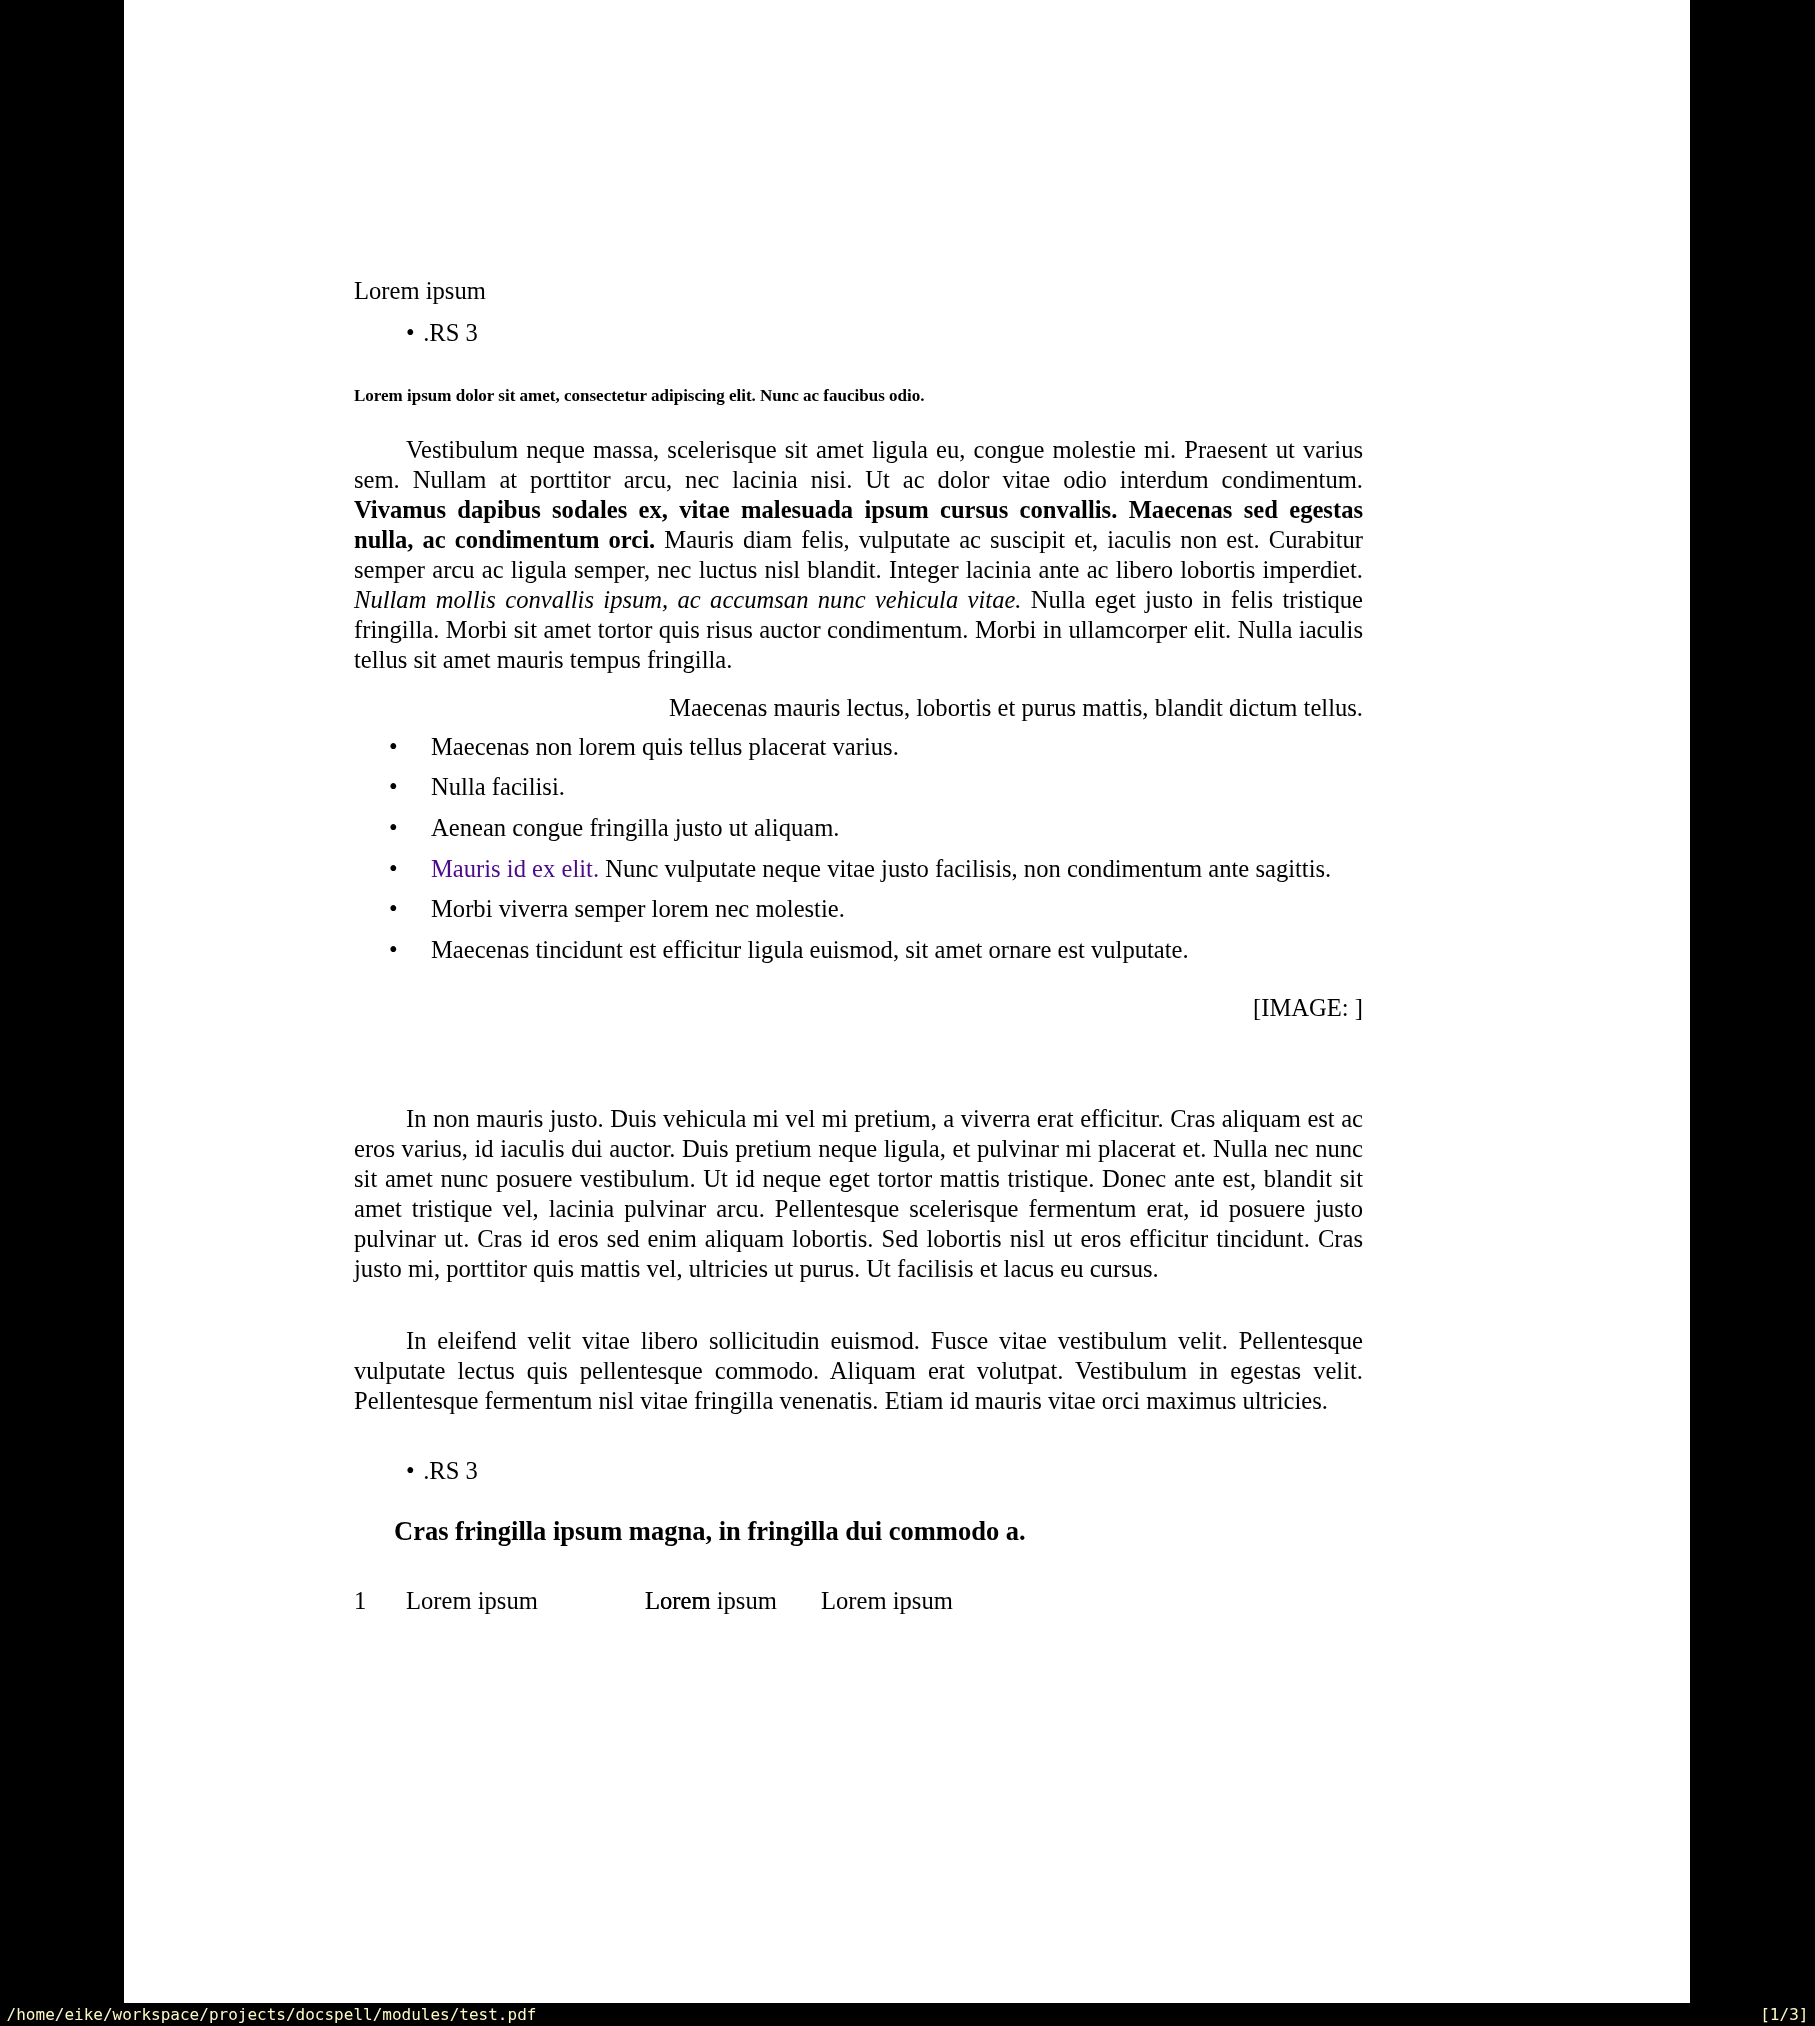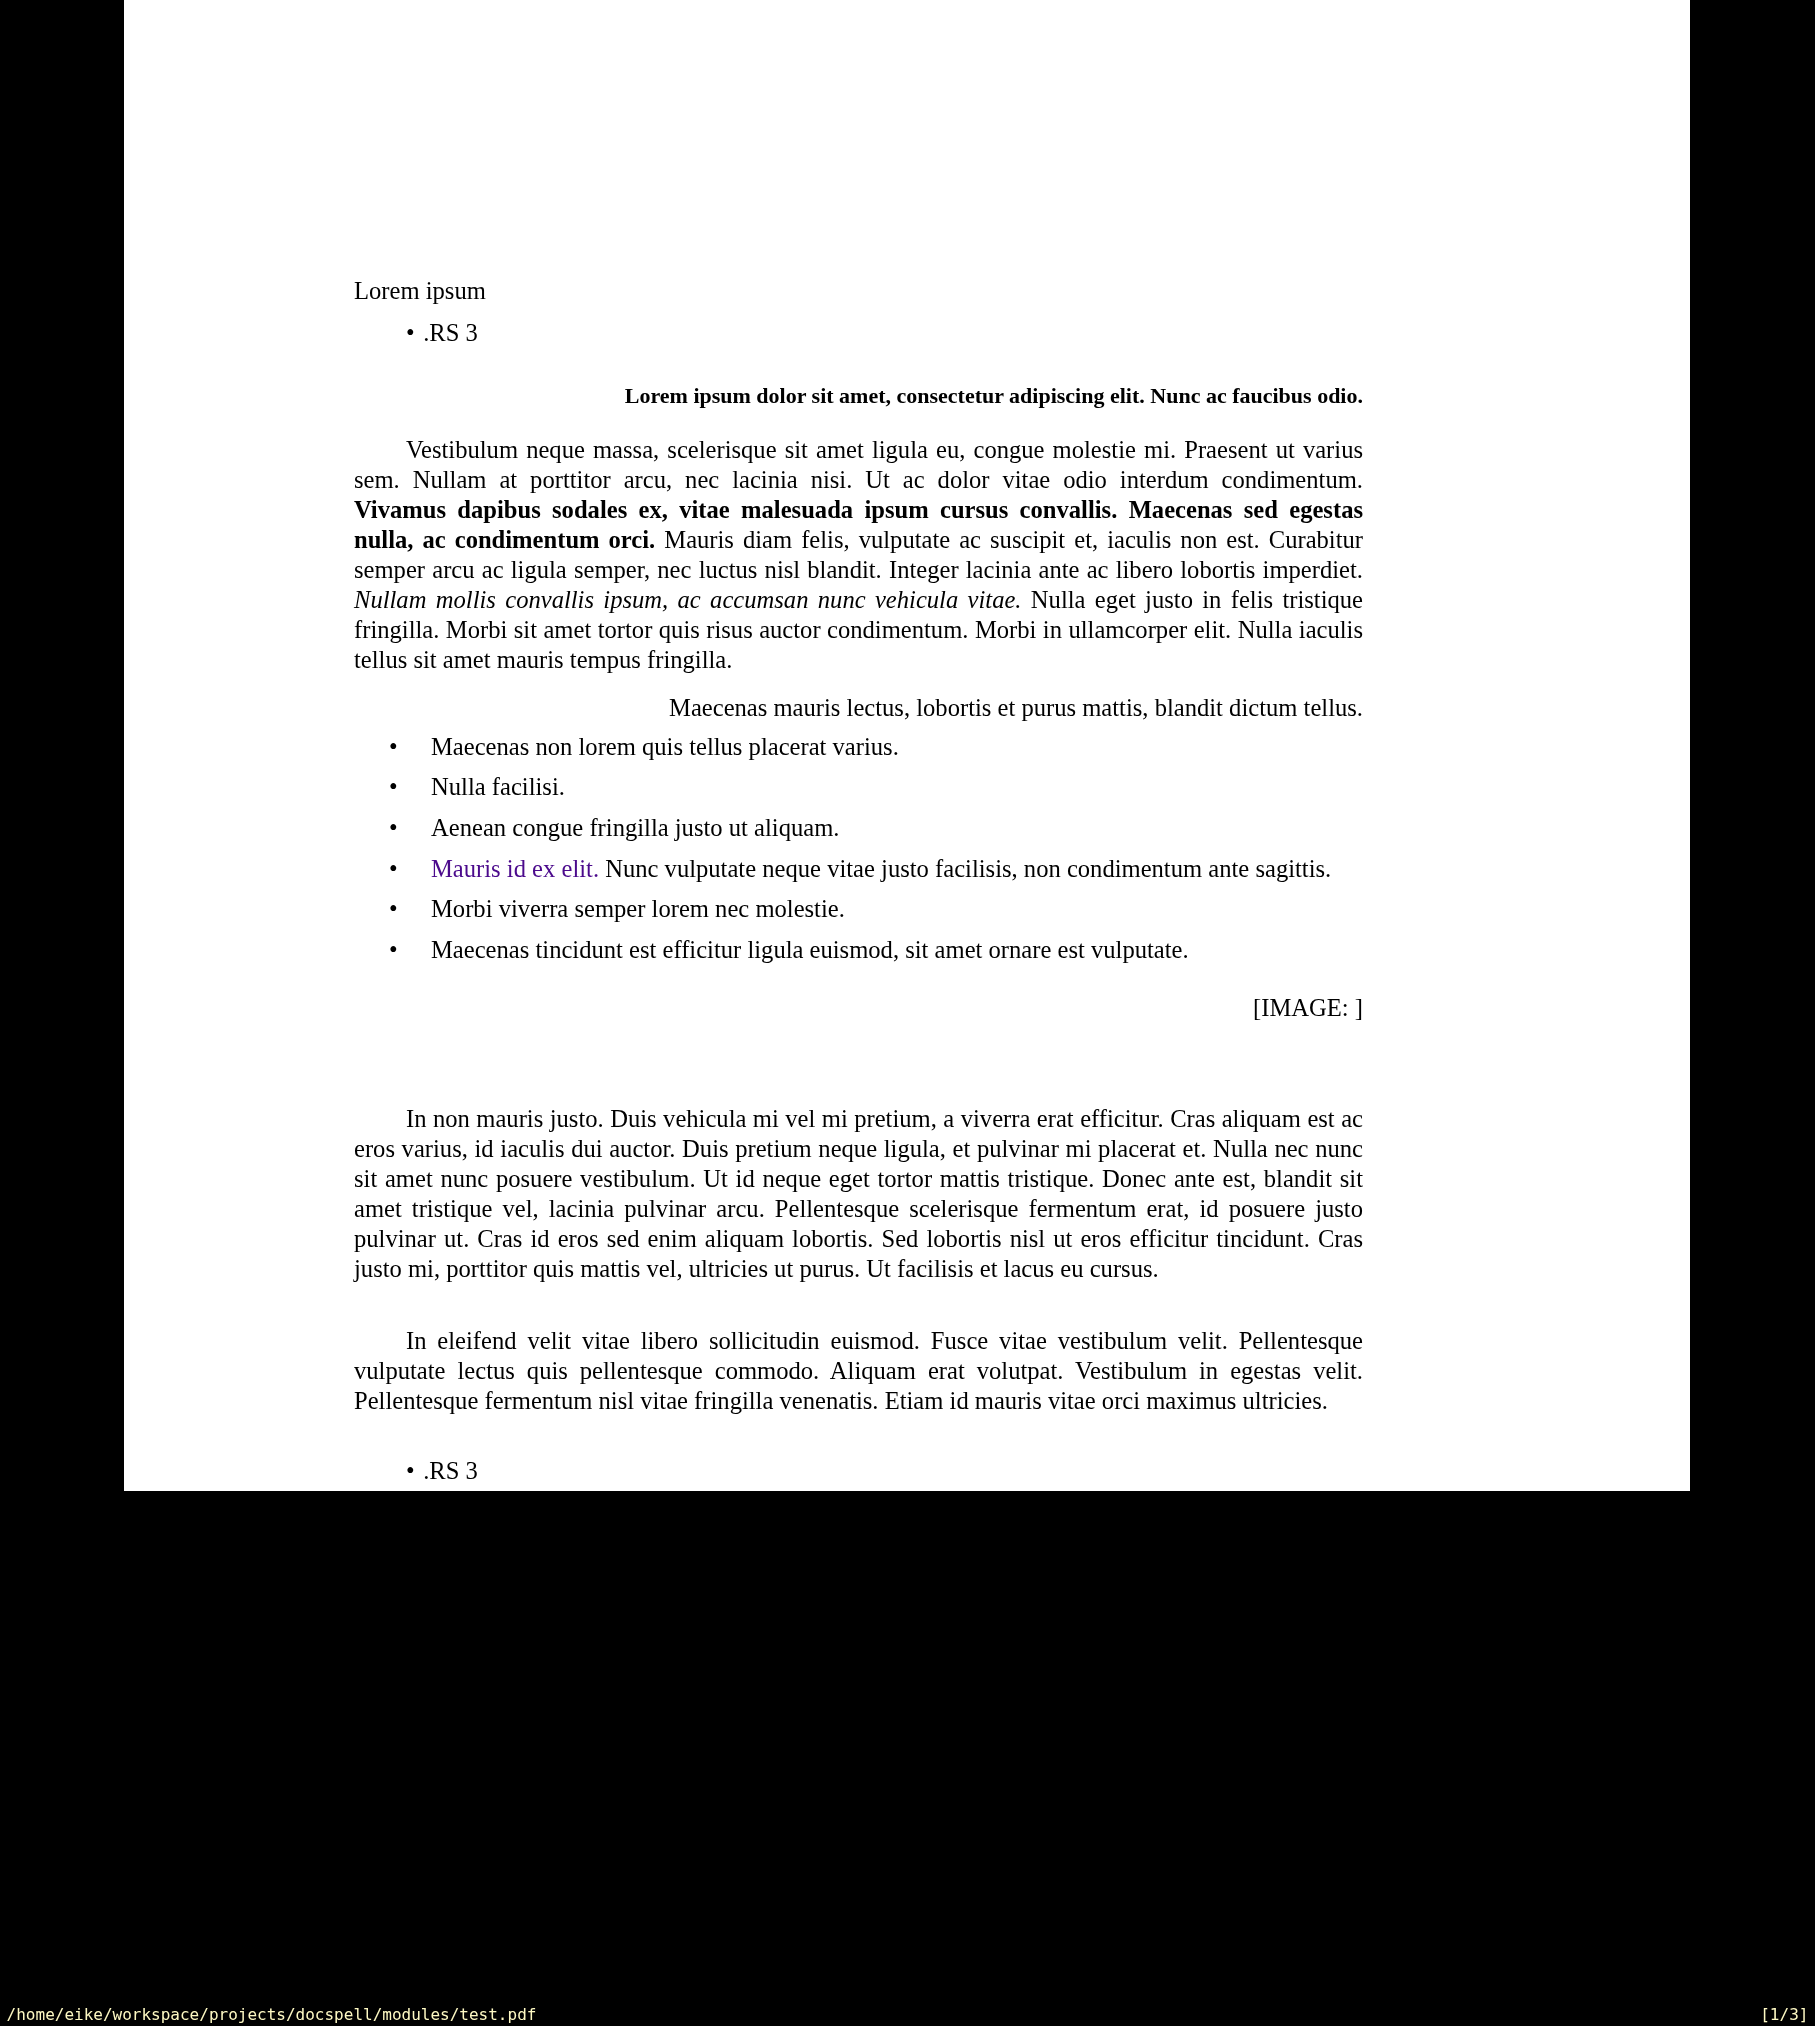--- a/index.html
+++ b/index.html
@@ -5,38 +5,38 @@
   html,body { margin:0; padding:0; }
   body {
     width:1815px; height:2026px;
     background:#000;
     position:relative;
     overflow:hidden;
     font-family:"Liberation Serif", serif;
   }
   .page {
     position:absolute; left:124px; top:0;
-    width:1566px; height:1491px;
+    width:1566px; height:2003px;
     background:#fff;
   }
   .content {
     position:absolute; left:230px; top:0; width:1009px;
     color:#000; font-size:24.6px; line-height:30px;
   }
   .block { position:absolute; left:0; width:100%; }
   .justify { text-align:justify; text-justify:inter-word; hyphens:none; }
   .indent { text-indent:52px; }
 
   .intro      { top:276px; }
   .rs1        { top:318px; padding-left:52px; }
   .rs2        { top:1456px; padding-left:52px; }
   .rs-dot     { display:inline-block; }
   .rs-text    { margin-left:8.5px; }
 
-  .h1 { top:379px;  font-size:22px; line-height:34px; font-weight:bold;text-align:right; }
+  .h1 { top:379px;  font-size:17px; line-height:34px; font-weight:bold; }
   .h2 { top:1514px; font-size:26.5px; line-height:34px; font-weight:bold;margin-left:40px; }
 
   .p1 { top:435px; }
   .p2 { top:693px;text-align:right; }
   .p3 { top:1104px; }
   .p4 { top:1326px; }
 
   .bullet { position:absolute; left:0; width:100%; padding-left:77px; box-sizing:border-box; }
   .bullet .dot { position:absolute; left:35px; top:0; }
   .b1 { top:732px; } .b2 { top:772px; } .b3 { top:813px; }

